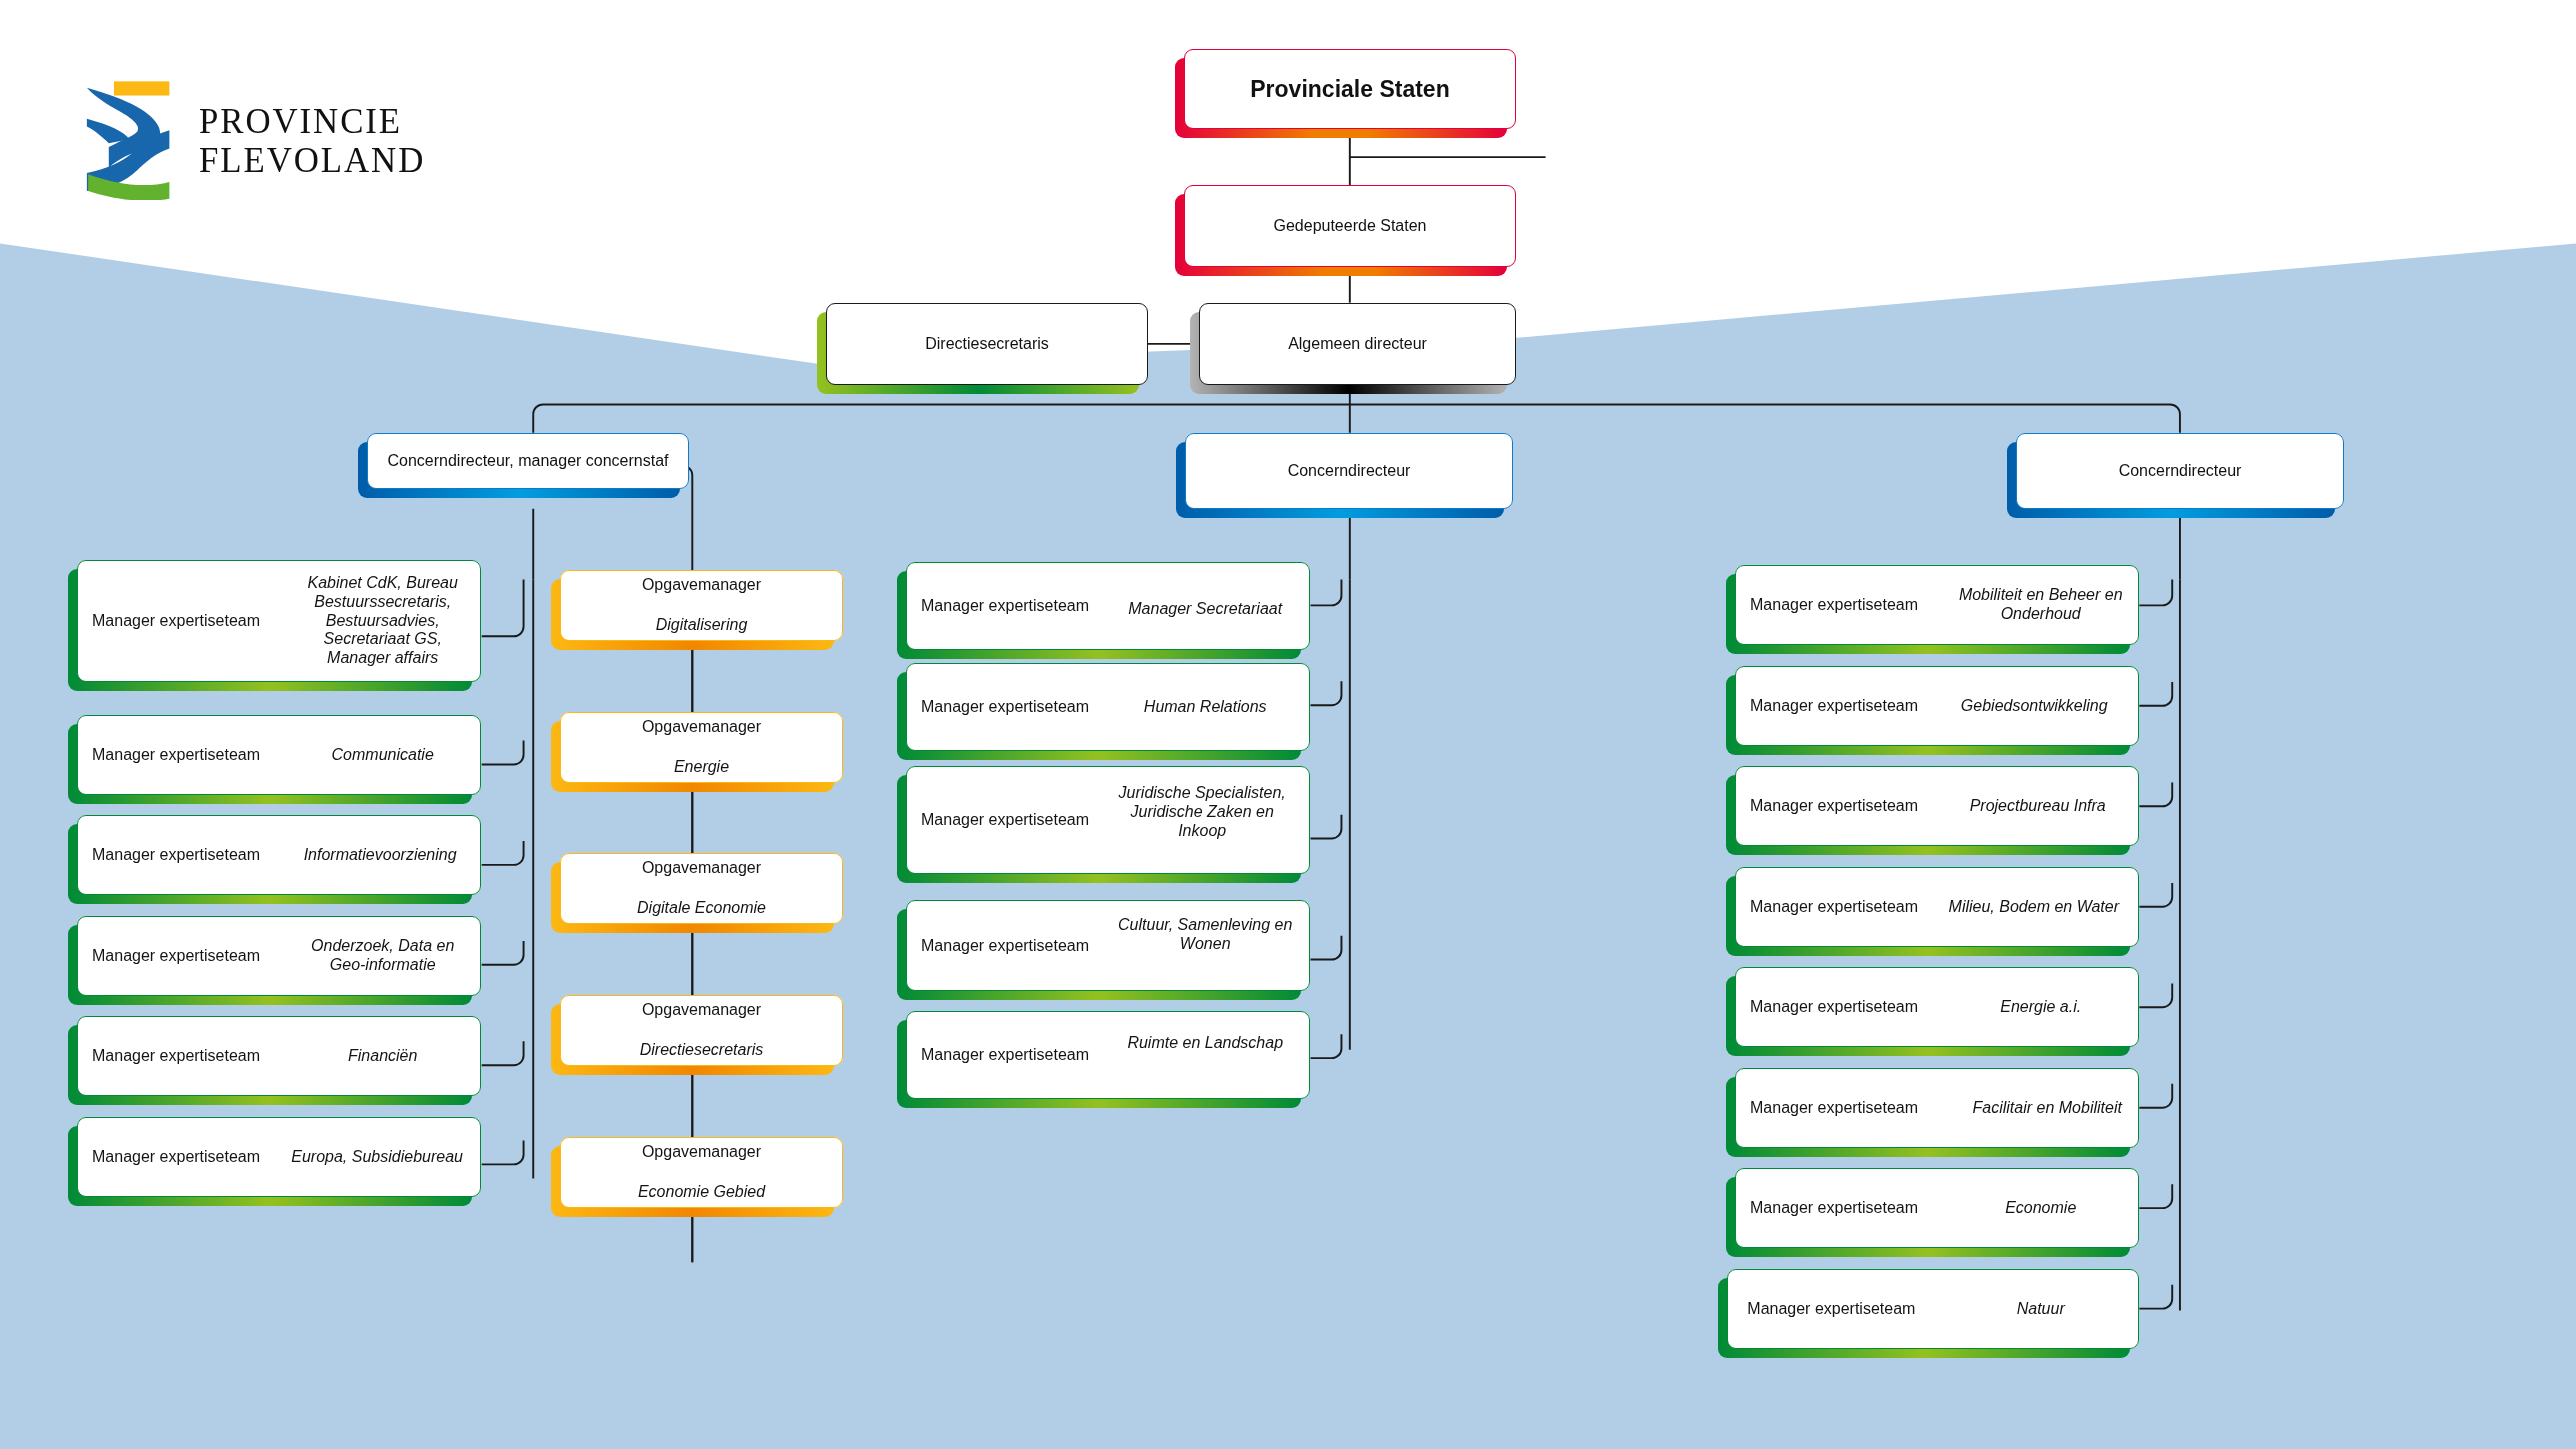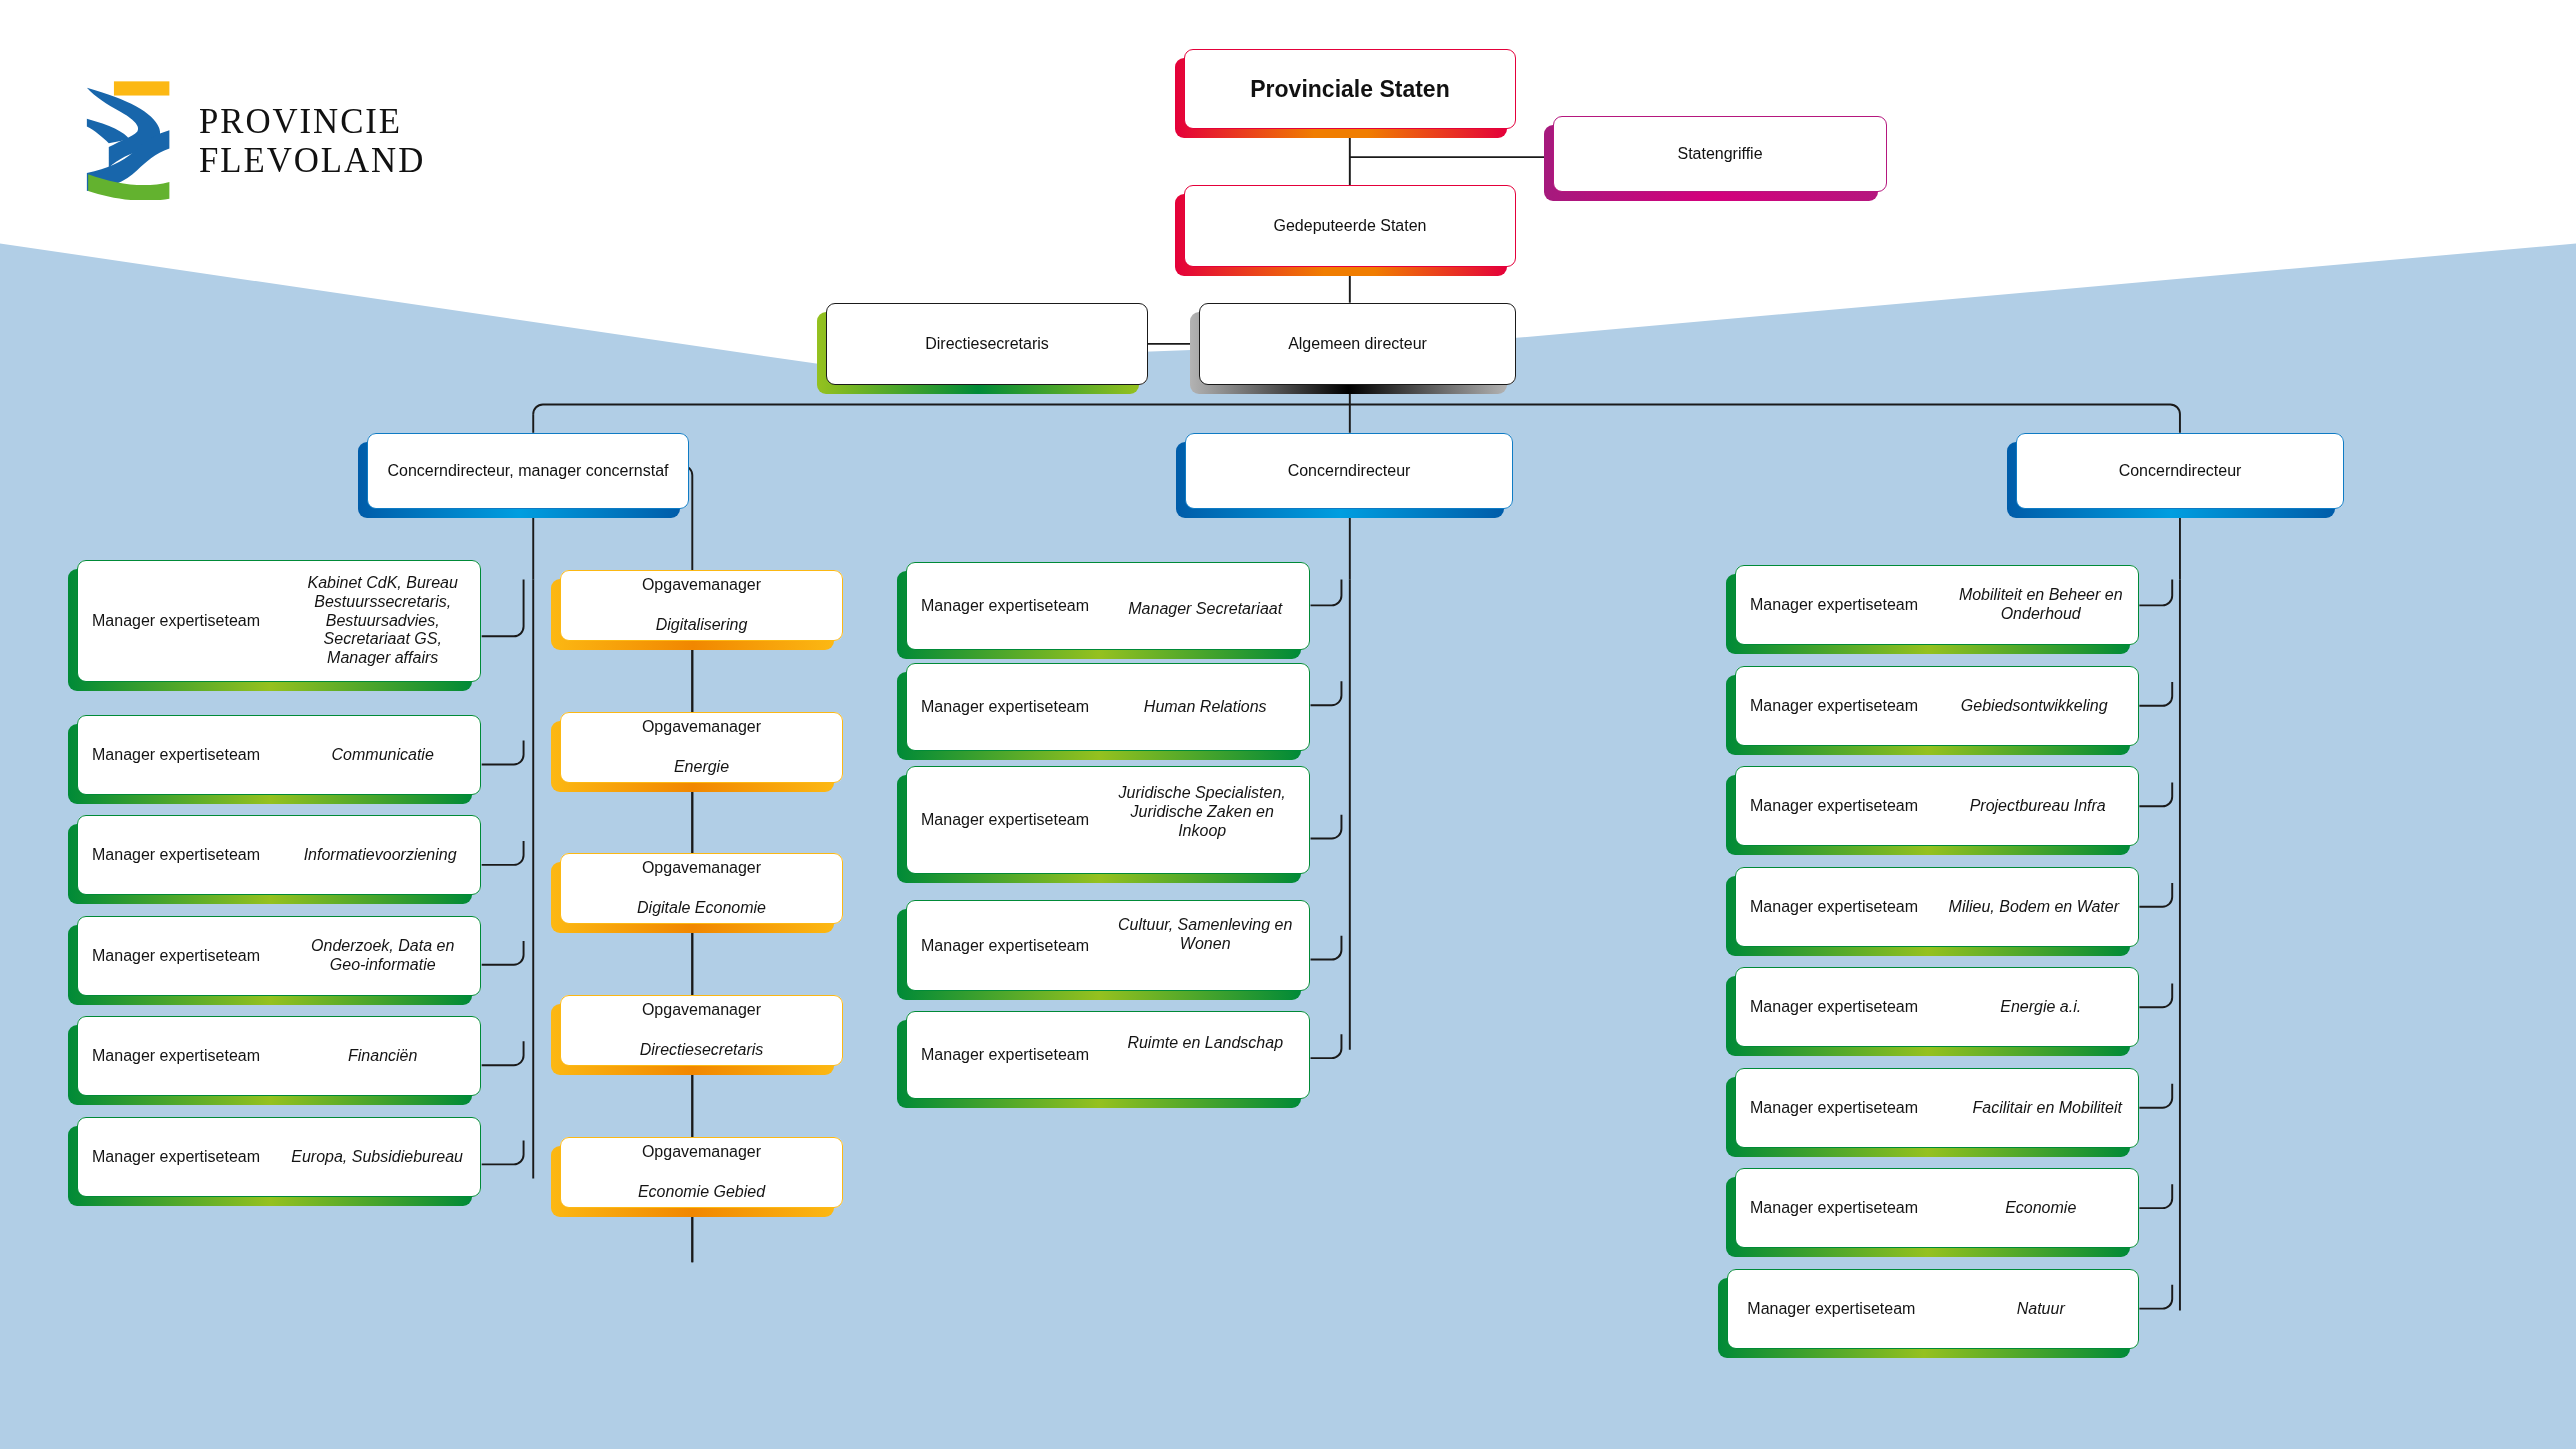--- a/index.html
+++ b/index.html
@@ -133,26 +133,20 @@
     </g>
   </svg>
 
   <div class="node" style="left:1184px;top:49px;width:332px;height:80px;">
     <div class="slab" style="background:linear-gradient(90deg,#e4003a 0%,#f07d00 42%,#f07d00 58%,#e4003a 100%);"></div>
     <div class="inner title-c" style="border:1.9px solid #e4003a;">
       <span class="t-head">Provinciale Staten</span>
     </div>
   </div>
 
-  <div class="node" style="left:1553px;top:116px;width:334px;height:76px;">
-    <div class="slab" style="background:linear-gradient(90deg,#a51a7d 0%,#d4007c 50%,#b5177e 100%);"></div>
-    <div class="inner title-c" style="border:1.9px solid #b5177e;">
-      <span class="t-mid">Statengriffie</span>
-    </div>
-  </div>
 
   <div class="node" style="left:1184px;top:185px;width:332px;height:82px;">
     <div class="slab" style="background:linear-gradient(90deg,#e4003a 0%,#f07d00 45%,#f07d00 60%,#e4003a 100%);"></div>
     <div class="inner title-c" style="border:1.9px solid #e4003a;">
       <span class="t-mid">Gedeputeerde Staten</span>
     </div>
   </div>
 
   <div class="node" style="left:1199px;top:303px;width:317px;height:82px;">
     <div class="slab" style="background:linear-gradient(90deg,#b3b3b3 0%,#000000 50%,#b3b3b3 100%);"></div>
@@ -161,21 +155,21 @@
     </div>
   </div>
 
   <div class="node" style="left:826px;top:303px;width:322px;height:82px;">
     <div class="slab" style="background:linear-gradient(90deg,#95c11f 0%,#008a37 50%,#95c11f 100%);"></div>
     <div class="inner title-c" style="border:1.9px solid #1a1a1a;">
       <span class="t-mid">Directiesecretaris</span>
     </div>
   </div>
 
-  <div class="node" style="left:367px;top:433px;width:322px;height:76px;">
+  <div class="node" style="left:367px;top:433px;width:322px;height:56px;">
     <div class="slab" style="background:linear-gradient(90deg,#005ca9 0%,#009ee0 50%,#005ca9 100%);"></div>
     <div class="inner title-c" style="border:1.9px solid #0f7bc4;">
       <span class="t-mid">Concerndirecteur, manager concernstaf</span>
     </div>
   </div>
 
   <div class="node" style="left:1185px;top:433px;width:328px;height:76px;">
     <div class="slab" style="background:linear-gradient(90deg,#005ca9 0%,#009ee0 50%,#005ca9 100%);"></div>
     <div class="inner title-c" style="border:1.9px solid #0f7bc4;">
       <span class="t-mid">Concerndirecteur</span>

